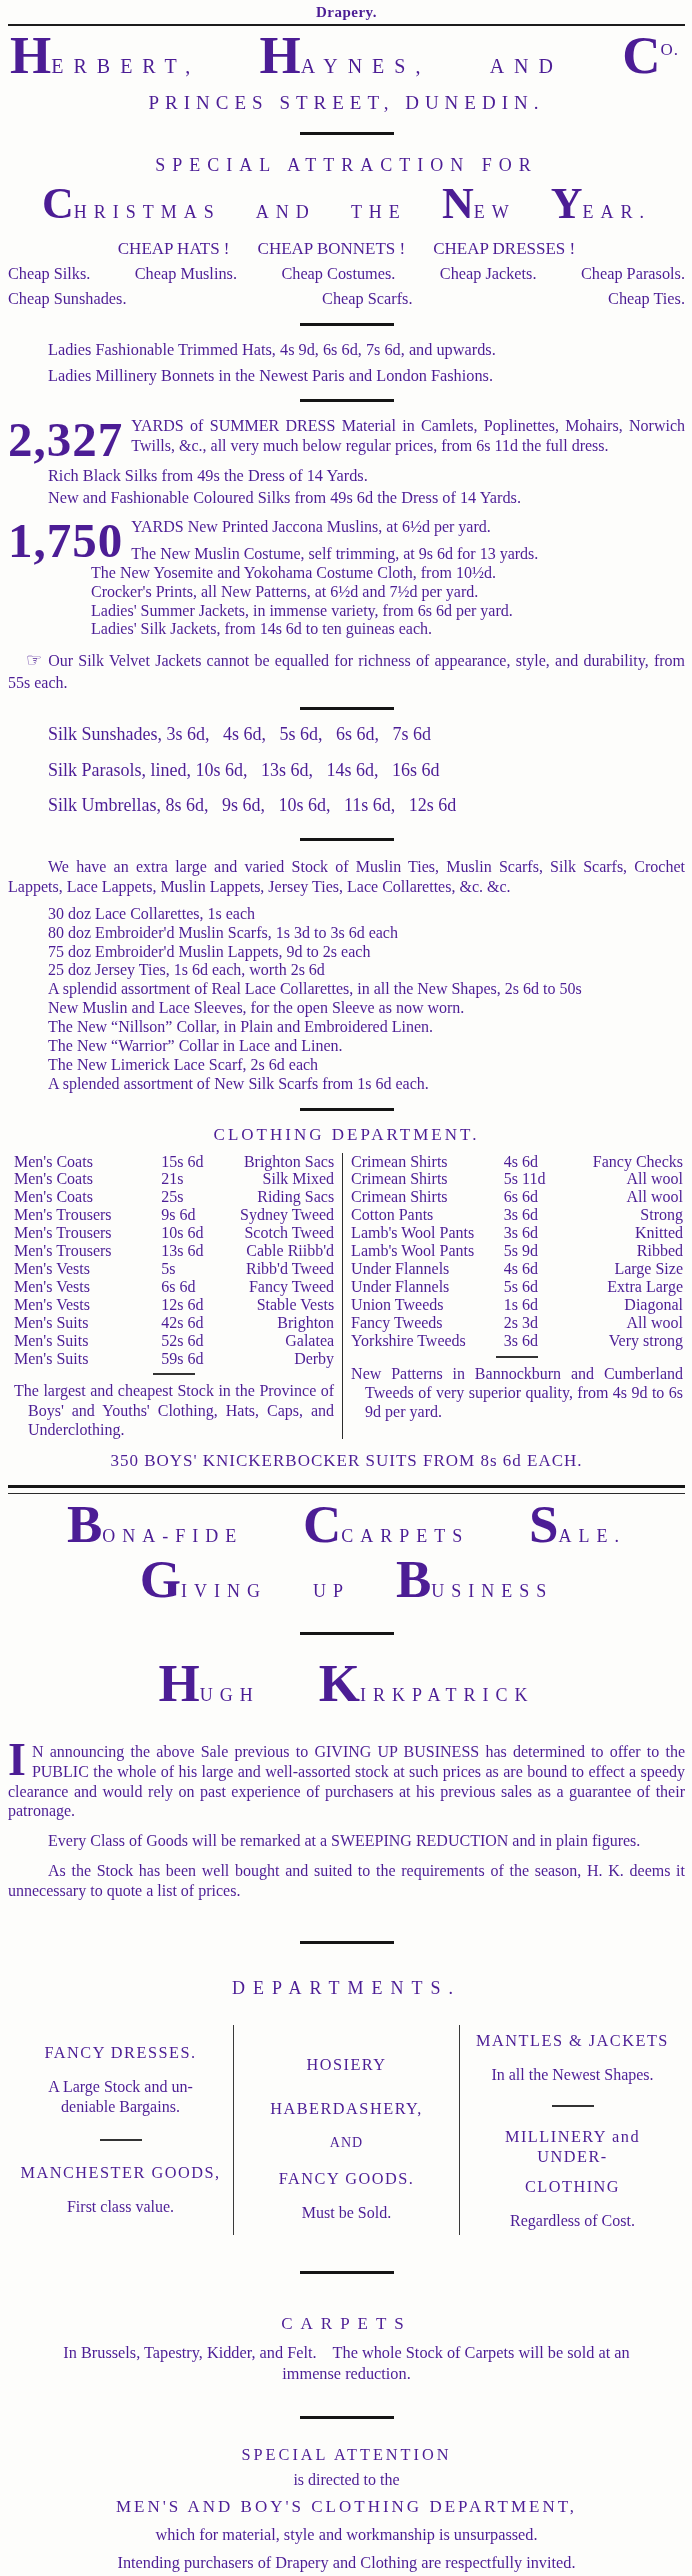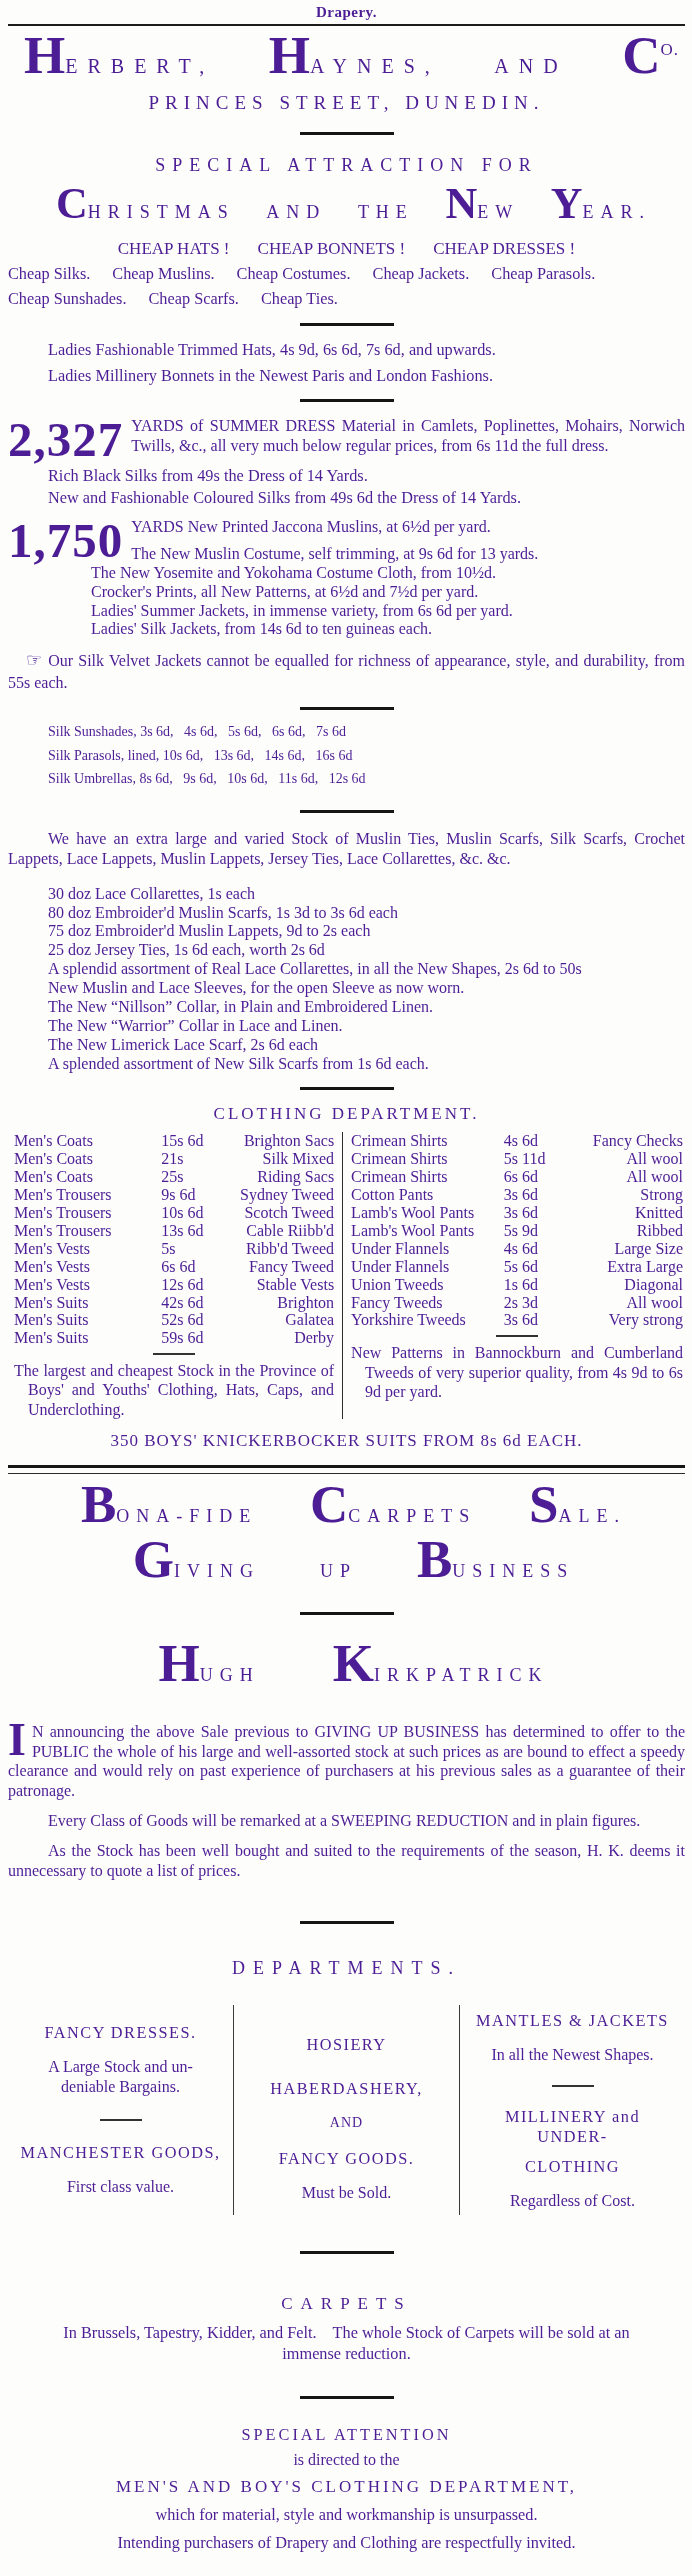--- a/index.html
+++ b/index.html
@@ -9,43 +9,43 @@
     box-sizing:border-box;padding:4px 8px;overflow:hidden;position:relative;
   }
   .center{text-align:center;}
   .category{font-size:15px;font-weight:bold;letter-spacing:0.5px;}
   .rule{border:0;border-top:2px solid #1c1c1c;margin:3px 0 0;}
   .rule-double{height:5px;border-top:3px solid #161616;border-bottom:1px solid #2a2a2a;margin:14px 0 0;}
   .sep{width:94px;border:0;border-top:3px solid #151515;margin:14px auto;}
   .sep-sm{width:42px;border:0;border-top:2px solid #333;margin:6px auto;}
   
   .disp{display:flex;align-items:baseline;}
-  .disp .w{white-space:nowrap;margin-left:14px;}
+  .disp .w{white-space:nowrap;}
   .cap{font-size:53px;line-height:0;font-weight:600;letter-spacing:0;}
   .cap-md{font-size:44px;line-height:0;font-weight:600;}
   .rest{font-size:20px;letter-spacing:10px;}
   .rest-md{font-size:18px;letter-spacing:7px;}
   .sup-o{font-size:17px;vertical-align:18px;letter-spacing:1px;}
   .firm{justify-content:space-between;padding:14px 6px 0 2px;}
   .address{font-size:19px;letter-spacing:6px;margin-top:14px;}
   .special{font-size:18px;letter-spacing:7px;margin-top:20px;}
   .xmas{justify-content:space-between;padding:0 34px;margin-top:26px;}
   .cheap-bold{display:flex;justify-content:center;gap:28px;font-size:17px;margin-top:16px;}
-  .cheap-row{display:flex;justify-content:flex-start;gap:22px;font-size:16.3px;margin-top:5px;}
+  .cheap-row{display:flex;justify-content:space-between;gap:22px;font-size:16.3px;margin-top:5px;}
   .bl{font-size:16px;line-height:1.18;}
   .para{font-size:16px;line-height:1.24;text-align:justify;}
   .ladies .bl{font-size:16.3px;margin:7px 0 0 40px;}
   .bignum{float:left;font-size:49px;line-height:.82;font-weight:600;margin:4px 8px 2px 0;letter-spacing:1px;}
   .yards-head{font-size:16px;line-height:1.24;}
   .muslin{margin-left:83px;}
   .velvet{font-size:16px;line-height:1.3;text-align:justify;margin-top:10px;}
   .velvet .hand{font-size:18px;padding:0 6px 0 18px;}
-  .prices .bl{white-space:pre-wrap;margin:7px 0 0 40px;font-size:14px;}
+  .prices .bl{white-space:pre-wrap;margin:14px 0 0 40px;font-size:18px;}
   .stockpara{text-indent:40px;margin-top:16px;}
-  .stock-items{margin-top:16px;}
+  .stock-items{margin-top:8px;}
   .stock-items .bl{margin-left:40px;}
   .dept-title{font-size:17px;letter-spacing:3px;margin-top:14px;}
   .clothing{display:flex;margin-top:8px;}
   .c-left{width:49.5%;border-right:1.5px solid #2b2b2b;padding:0 8px 0 6px;box-sizing:border-box;}
   .c-right{width:50.5%;padding:0 2px 0 8px;box-sizing:border-box;}
   .t-row{display:flex;font-size:16px;line-height:1.12;}
   .t-item{width:46%;}
   .t-price{width:24%;}
   .t-desc{flex:1;text-align:right;}
   .note{font-size:16px;line-height:1.2;text-align:justify;padding-left:14px;text-indent:-14px;margin-top:2px;}

